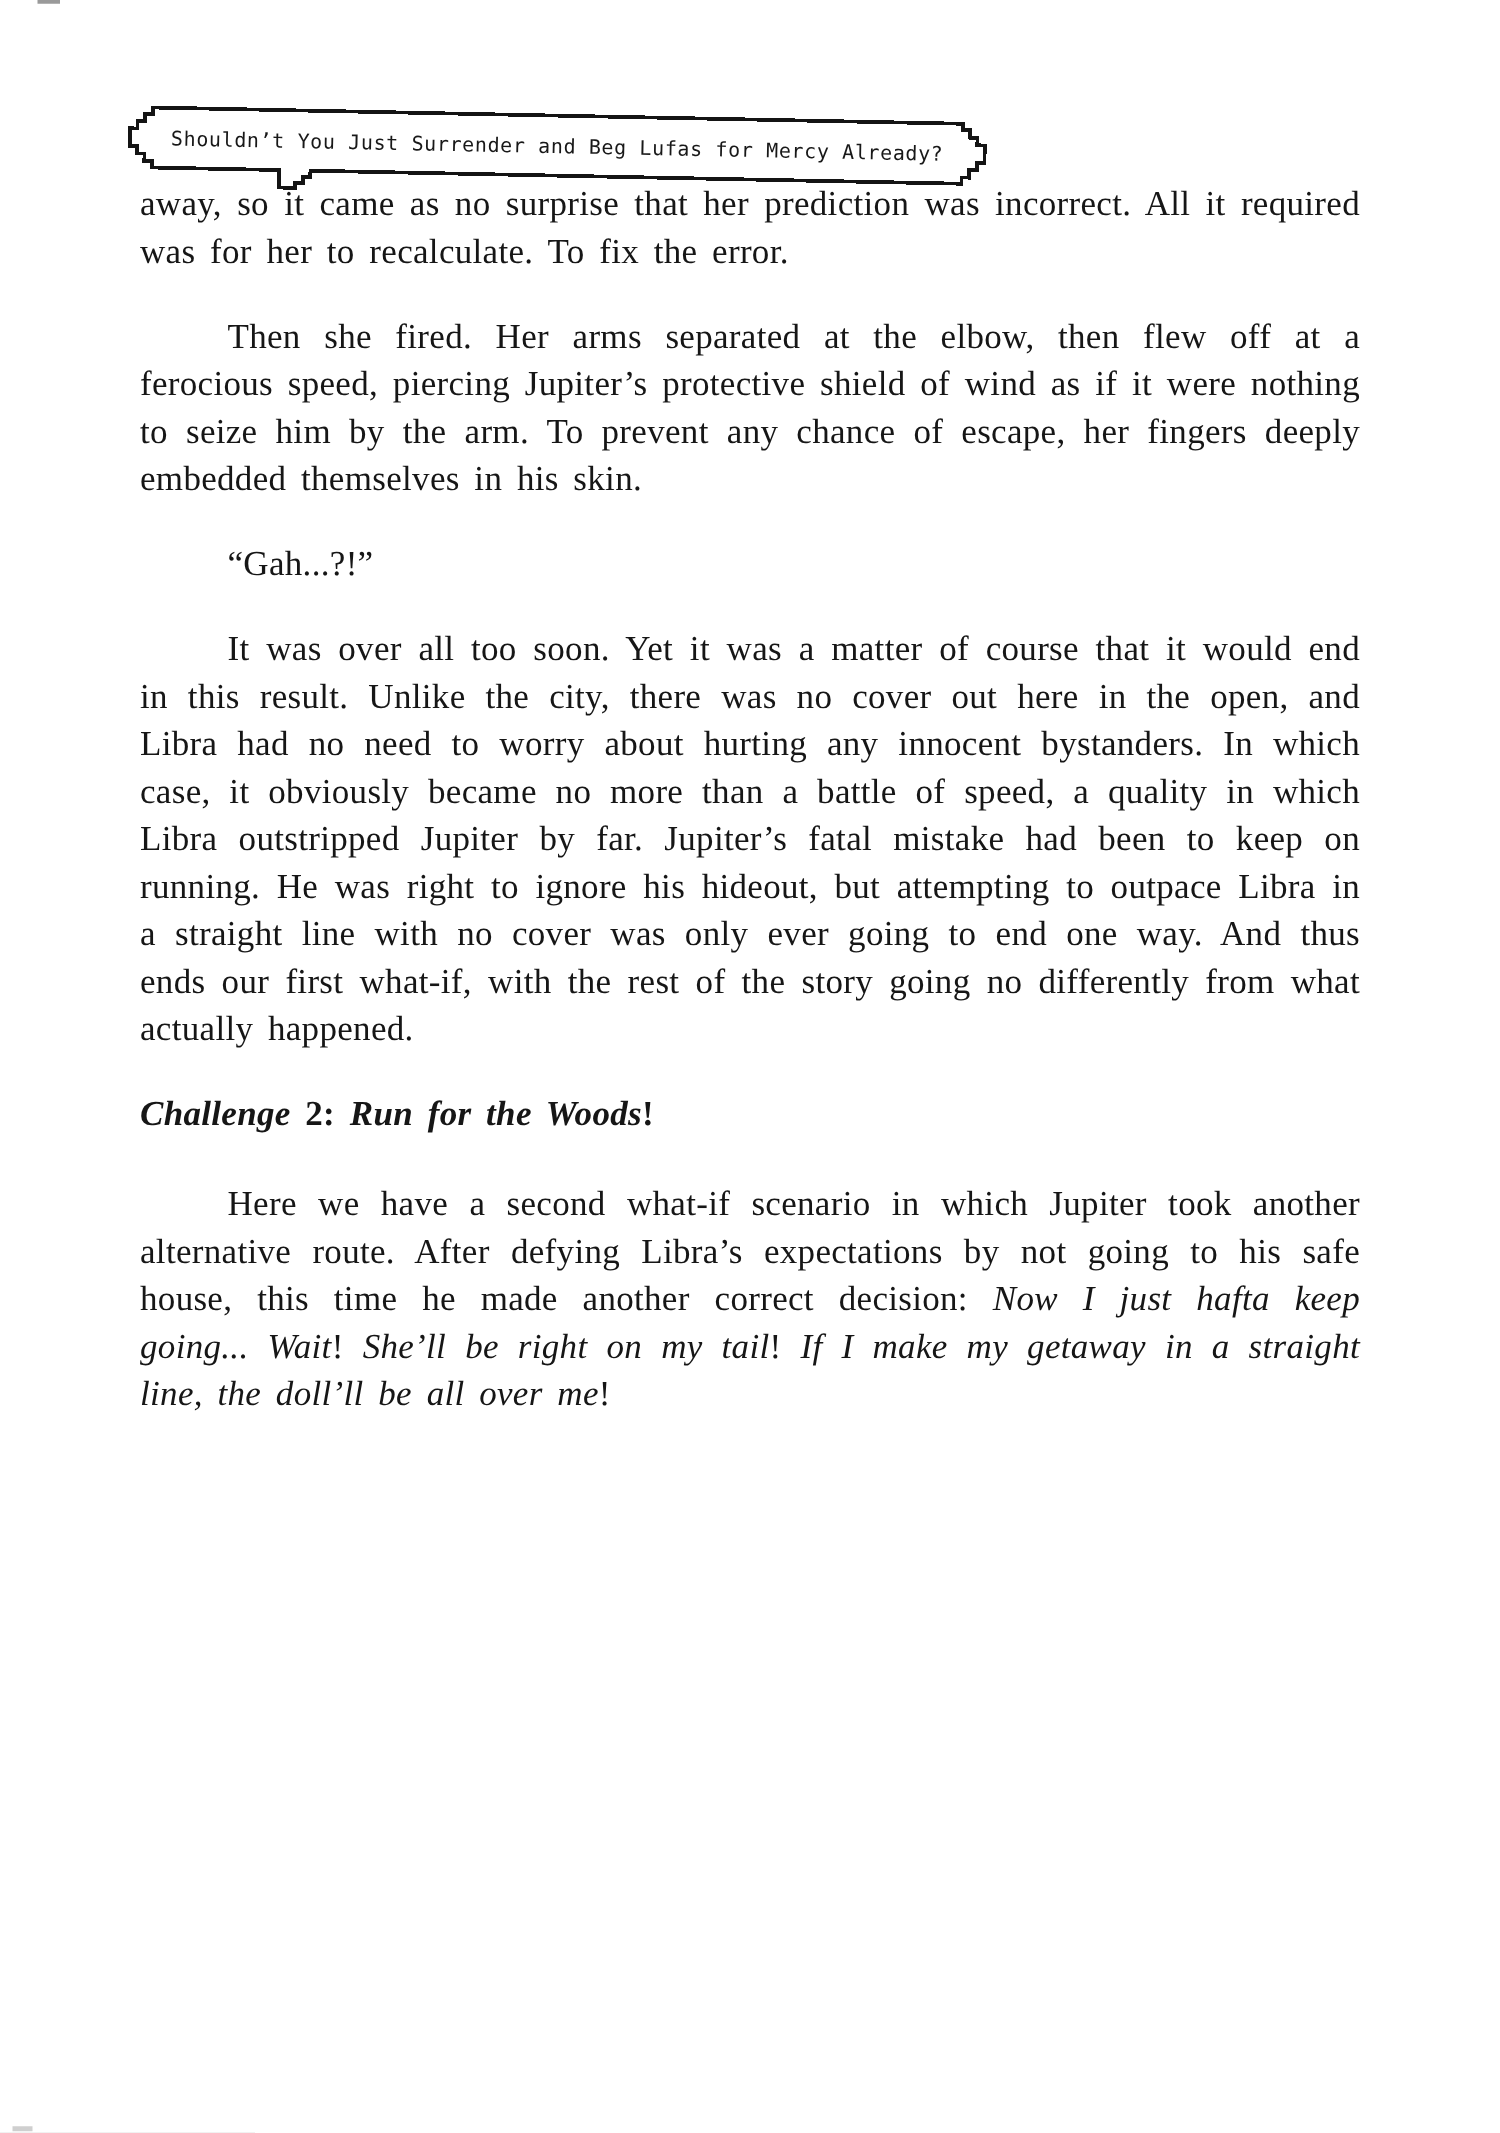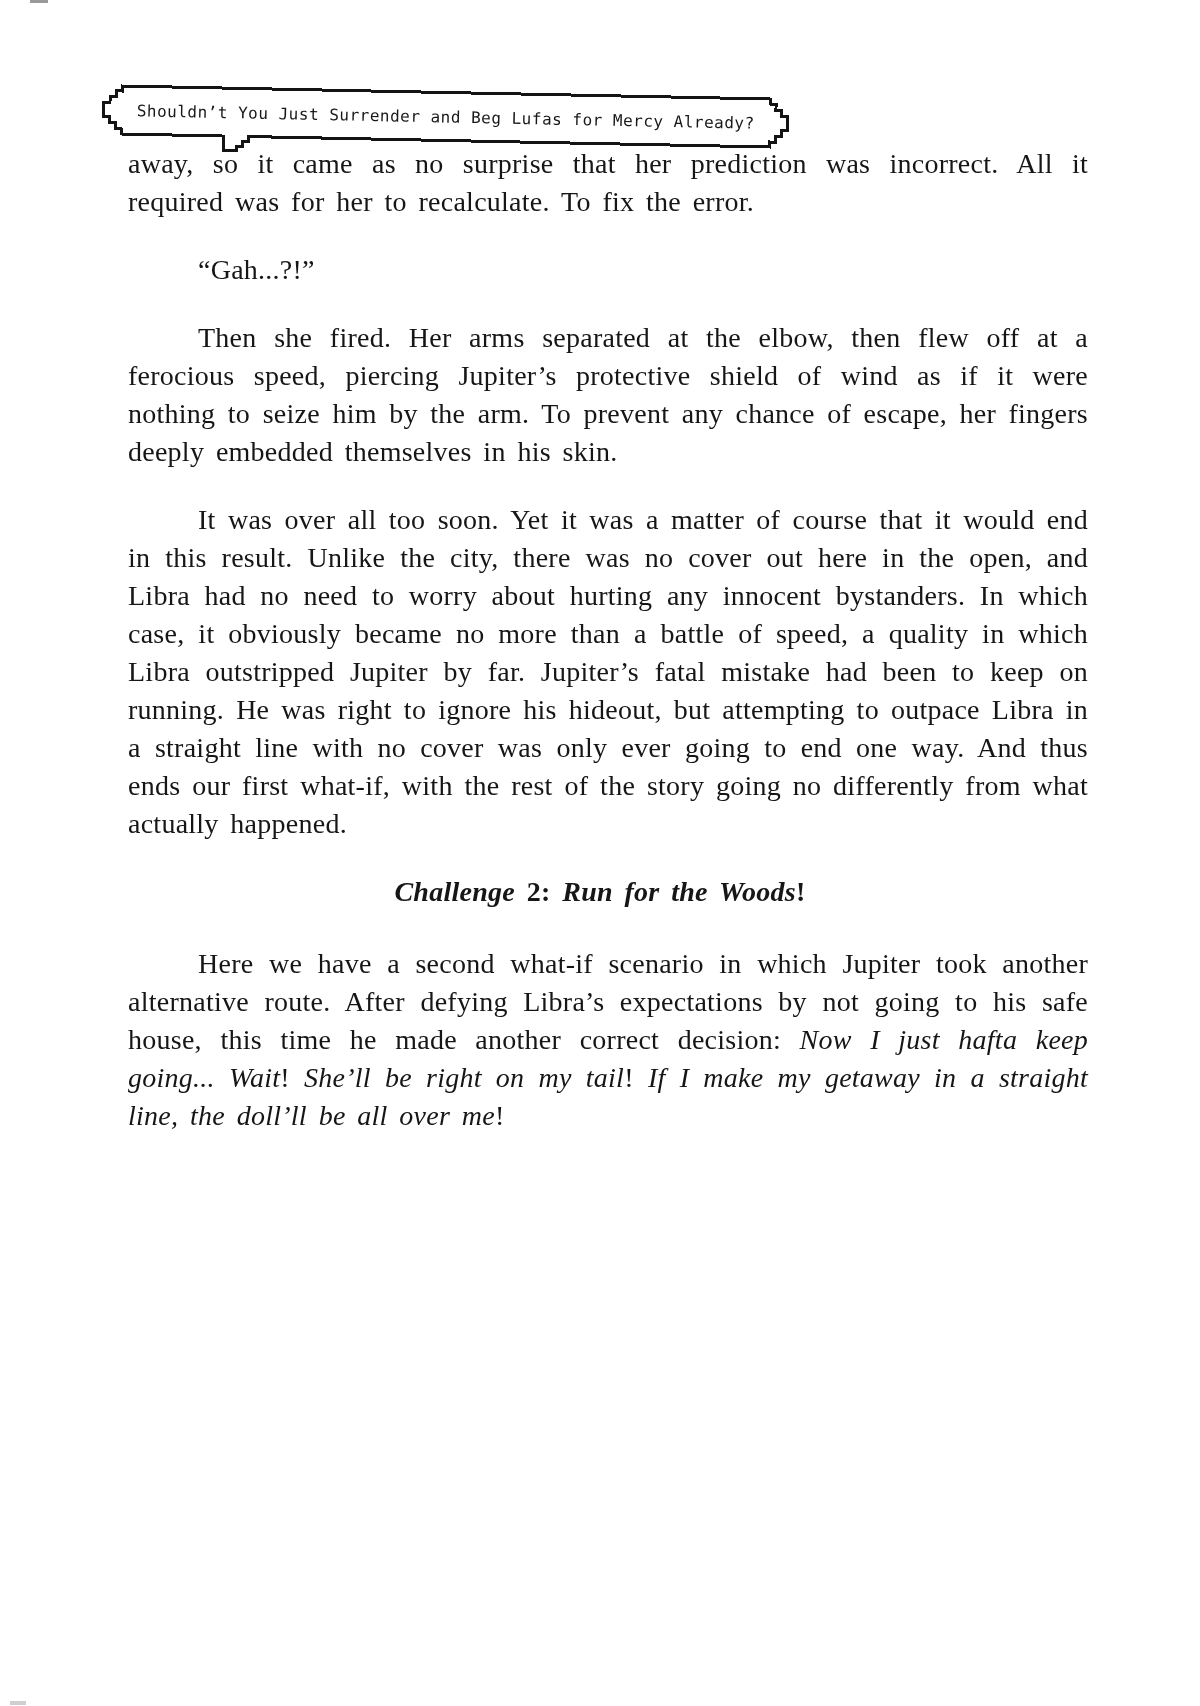--- a/index.html
+++ b/index.html
@@ -30,27 +30,27 @@
     white-space:nowrap;
   }
 
   
   .body-text{
     padding:145px 112px 0 112px;
     font-size:28px;line-height:38px;
     text-align:justify;
     word-spacing:4.5px;letter-spacing:0.25px;
   }
-  .body-text p{margin:0 0 30px 16px;}
+  .body-text p{margin:0 0 30px 0;}
   .body-text p.indent{text-indent:70px;}
   .body-text h2{
     margin:6px 0 34px 0;
     font-size:28px;line-height:38px;
     font-weight:bold;font-style:normal;
-    text-align:center;
+    text-align:left;
   }
   .italic{font-style:italic;}
   .bold{font-weight:bold;}
   .bold-italic{font-weight:bold;font-style:italic;}
 </style>
 </head>
 <body>
 
 <div class="page">
 
@@ -61,20 +61,20 @@
     <svg width="700" height="80" viewBox="0 0 700 80">
       <path d="M 20 4 H 668 V 9 H 674 V 15 H 680 V 21 H 686 V 35 H 680 V 41 H 674 V 47 H 668 V 52
                H 147 V 57 H 141 V 62 H 135 V 66 H 122 V 52
                H 20 V 47 H 14 V 41 H 8 V 35 H 2 V 21 H 8 V 15 H 14 V 9 H 20 Z" fill="#ffffff" stroke="#141414" stroke-width="3" shape-rendering="crispEdges"></path>
     </svg>
     <div class="banner-text">Shouldn’t You Just Surrender and Beg Lufas for Mercy Already?</div>
   </div>
 
   <div class="body-text">
     <p class=""><span>away, so it came as no surprise that her prediction was incorrect. All it required was for her to recalculate. To fix the error.</span></p>
+    <p class="indent"><span>Then she fired. Her arms separated at the elbow, then flew off at a ferocious speed, piercing Jupiter’s protective shield of wind as if it were nothing to seize him by the arm. To prevent any chance of escape, her fingers deeply embedded themselves in his skin.</span></p>
     <p class="indent"><span>“Gah...?!”</span></p>
-    <p class="indent"><span>Then she fired. Her arms separated at the elbow, then flew off at a ferocious speed, piercing Jupiter’s protective shield of wind as if it were nothing to seize him by the arm. To prevent any chance of escape, her fingers deeply embedded themselves in his skin.</span></p>
     <p class="indent"><span>It was over all too soon. Yet it was a matter of course that it would end in this result. Unlike the city, there was no cover out here in the open, and Libra had no need to worry about hurting any innocent bystanders. In which case, it obviously became no more than a battle of speed, a quality in which Libra outstripped Jupiter by far. Jupiter’s fatal mistake had been to keep on running. He was right to ignore his hideout, but attempting to outpace Libra in a straight line with no cover was only ever going to end one way. And thus ends our first what-if, with the rest of the story going no differently from what actually happened.</span></p>
     <h2><span class="bold-italic">Challenge </span><span class="bold">2: </span><span class="bold-italic">Run for the Woods</span><span class="bold">!</span></h2>
     <p class="indent"><span>Here we have a second what-if scenario in which Jupiter took another alternative route. After defying Libra’s expectations by not going to his safe house, this time he made another correct decision: </span><span class="italic">Now I just hafta keep going... Wait</span><span>! </span><span class="italic">She’ll be right on my tail</span><span>! </span><span class="italic">If I make my getaway in a straight line, the doll’ll be all over me</span><span>!</span></p>
   </div>
 
 </div>
 
 </body></html>

